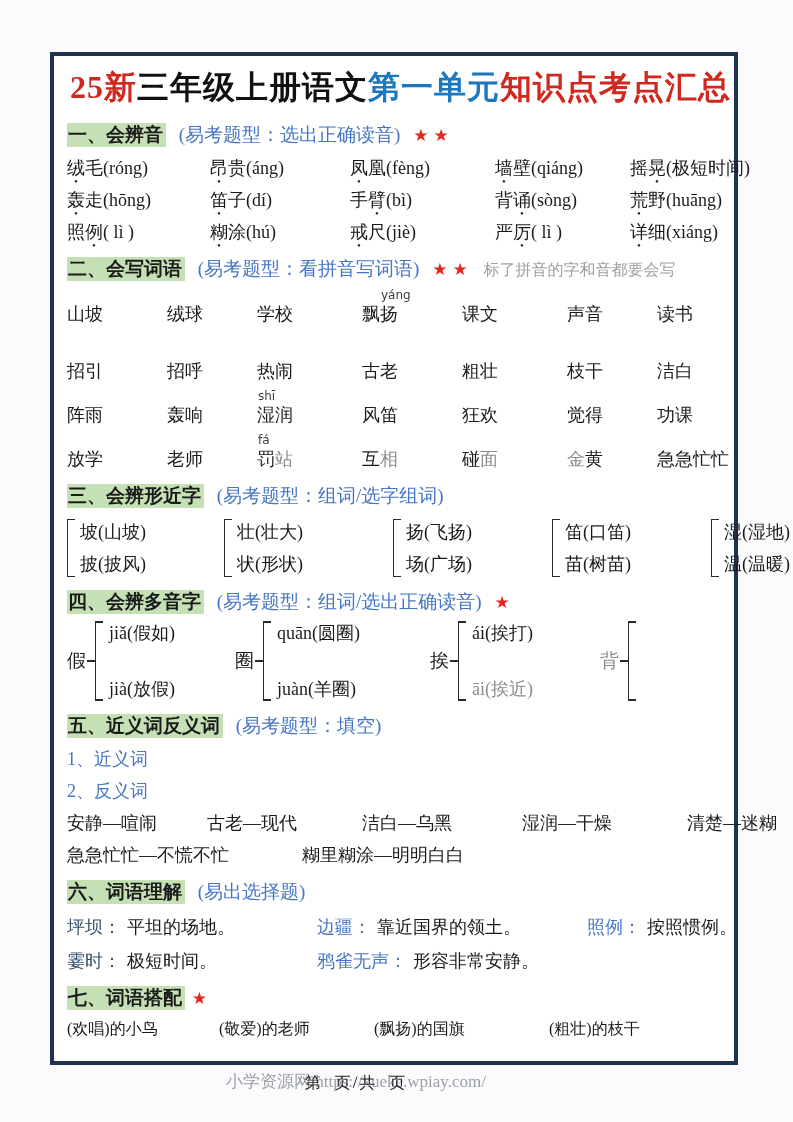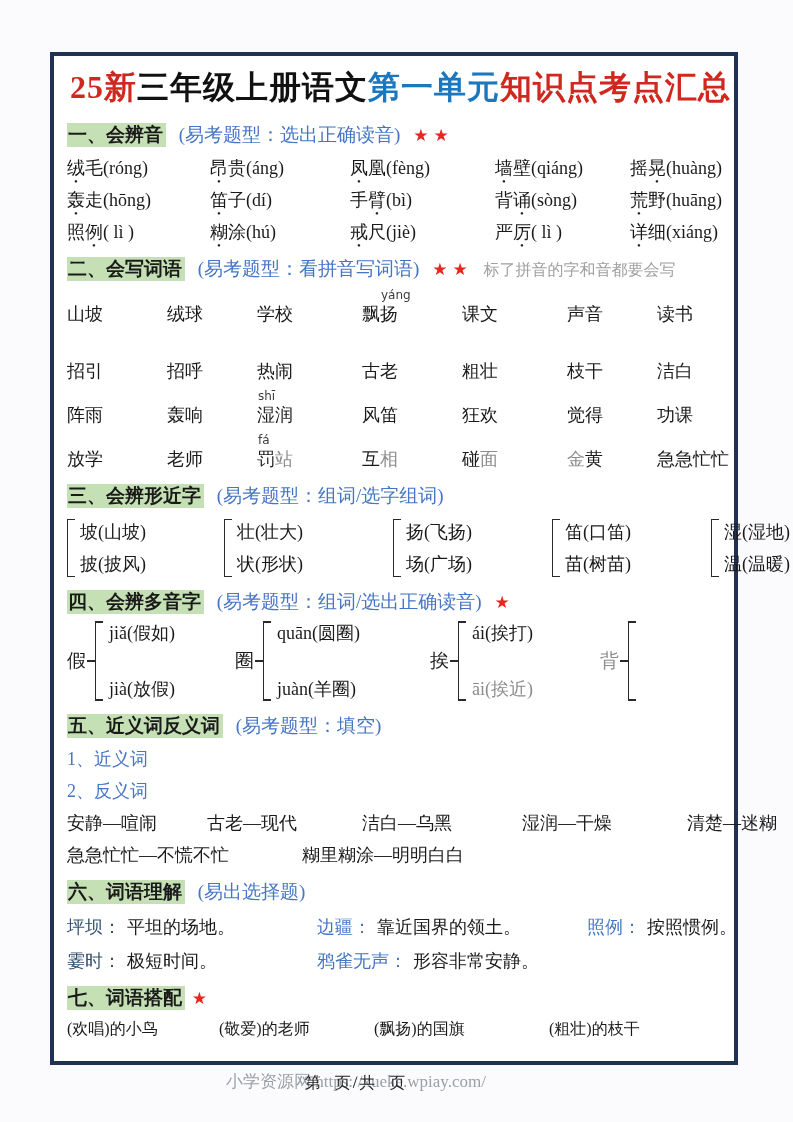--- a/index.html
+++ b/index.html
@@ -91,21 +91,21 @@
       <span class="hl">一、会辨音</span>
       <span class="hint">(易考题型：选出正确读音)</span>
       <span class="stars">★★</span>
     </div>
     <div id="s1-rows">
         <div class="wrow grid-s1">
           <span class="word"><span class="ch dotch">绒</span><span class="ch">毛</span><span class="ch">(róng)</span></span>
           <span class="word"><span class="ch dotch">昂</span><span class="ch">贵</span><span class="ch">(áng)</span></span>
           <span class="word"><span class="ch dotch">凤</span><span class="ch">凰</span><span class="ch">(fèng)</span></span>
           <span class="word"><span class="ch dotch">墙</span><span class="ch">壁</span><span class="ch">(qiáng)</span></span>
-          <span class="word"><span class="ch">摇</span><span class="ch dotch">晃</span><span class="ch">(huàng)</span></span>
+          <span class="word"><span class="ch">摇</span><span class="ch dotch">晃</span><span class="ch">(极短时间)</span></span>
         </div>
         <div class="wrow grid-s1">
           <span class="word"><span class="ch dotch">轰</span><span class="ch">走</span><span class="ch">(hōng)</span></span>
           <span class="word"><span class="ch dotch">笛</span><span class="ch">子</span><span class="ch">(dí)</span></span>
           <span class="word"><span class="ch">手</span><span class="ch dotch">臂</span><span class="ch">(bì)</span></span>
           <span class="word"><span class="ch">背</span><span class="ch dotch">诵</span><span class="ch">(sòng)</span></span>
           <span class="word"><span class="ch dotch">荒</span><span class="ch">野</span><span class="ch">(huāng)</span></span>
         </div>
         <div class="wrow grid-s1">
           <span class="word"><span class="ch">照</span><span class="ch dotch">例</span><span class="ch">( lì )</span></span>

